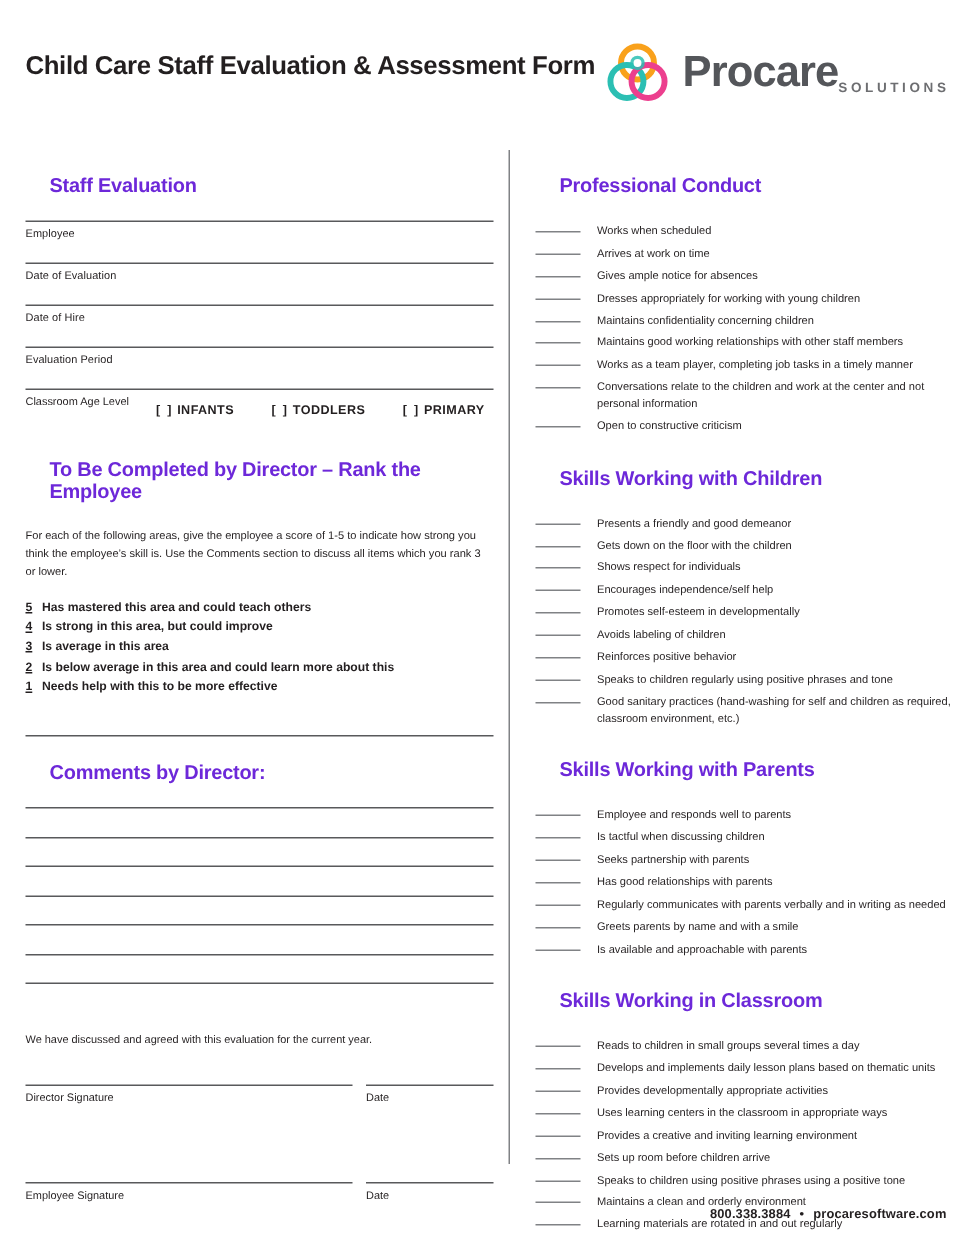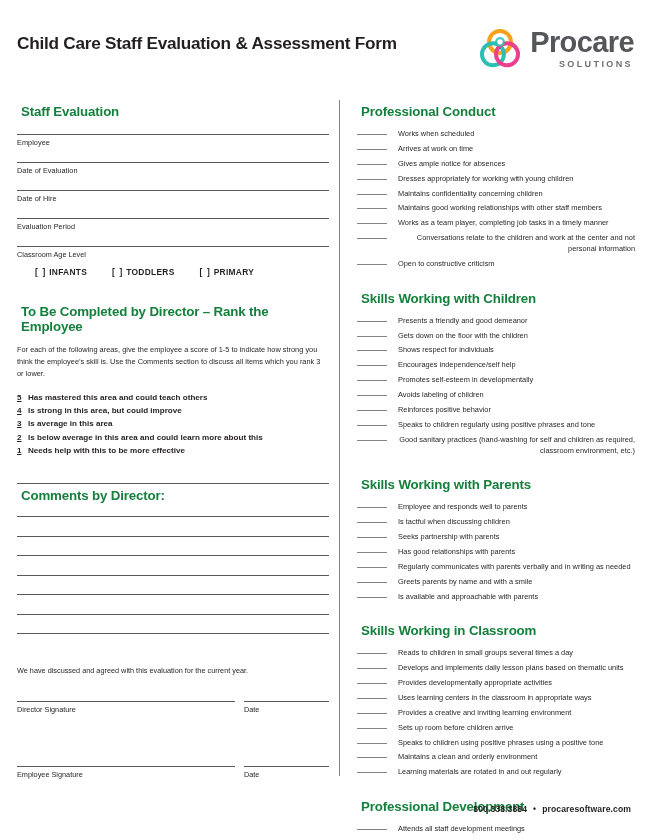--- a/index.html
+++ b/index.html
@@ -50,21 +50,21 @@
     align-items: center;
     gap: 8px;
   }
   .logo-mark {
     width: 44px;
     height: 44px;
     flex: 0 0 44px;
   }
   .logo-type {
     display: flex;
-    flex-direction: column;
+    flex-direction: row;
     align-items: flex-end;
     line-height: 1;
   }
   .logo-word {
     font-size: 29px;
     font-weight: bold;
     color: #54565a;
     letter-spacing: -0.6px;
     line-height: 0.95;
   }
@@ -94,24 +94,24 @@
     position: absolute;
     left: 339px;
     top: 100px;
     width: 1px;
     height: 676px;
     background: #808285;
   }
 
   
   h2.section {
-    margin: 4px;
+    margin: 16px;
     font-size: 13.3px;
     font-weight: bold;
-    color: #15803d;
+    color: #6d28d9;
     letter-spacing: -0.15px;
   }
   h2.section.rank-head {
     font-size: 13.3px;
   }
 
   
   .field {
     position: relative;
     margin-top: 15px;
@@ -123,21 +123,20 @@
   .field .flabel {
     font-size: 7.3px;
     color: #231f20;
     padding-top: 3px;
     letter-spacing: 0.05px;
   }
 
   .age-row {
     display: flex;
     align-items: flex-start;
-    flex-direction: column;
   }
   .age-label {
     font-size: 7.3px;
     padding-top: 3px;
     white-space: nowrap;
   }
   .age-opts {
     display: flex;
     gap: 25px;
     margin-left: 18px;
@@ -205,21 +204,20 @@
 
   
   .group { margin-bottom: 0; }
   .group + .group { margin-top: 21px; }
   .items { margin-top: 8px; }
   .item {
     display: flex;
     align-items: flex-start;
     min-height: 12.6px;
     margin-bottom: 2.3px;
-    text-align: right;
   }
   .blank {
     width: 30px;
     flex: 0 0 30px;
     border-bottom: 1.6px solid #808285;
     margin-top: 7px;
     margin-right: 11px;
   }
   .item-text {
     font-size: 7.4px;

